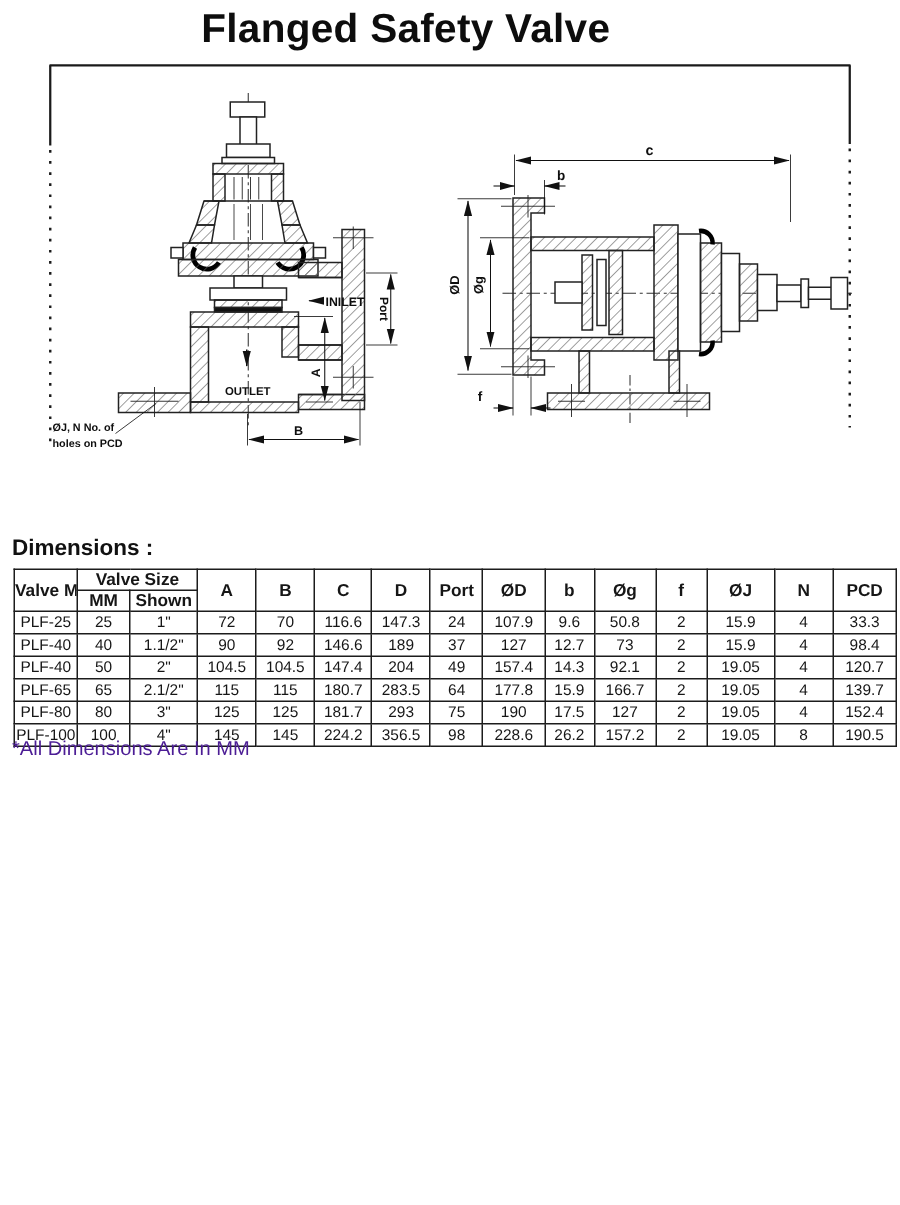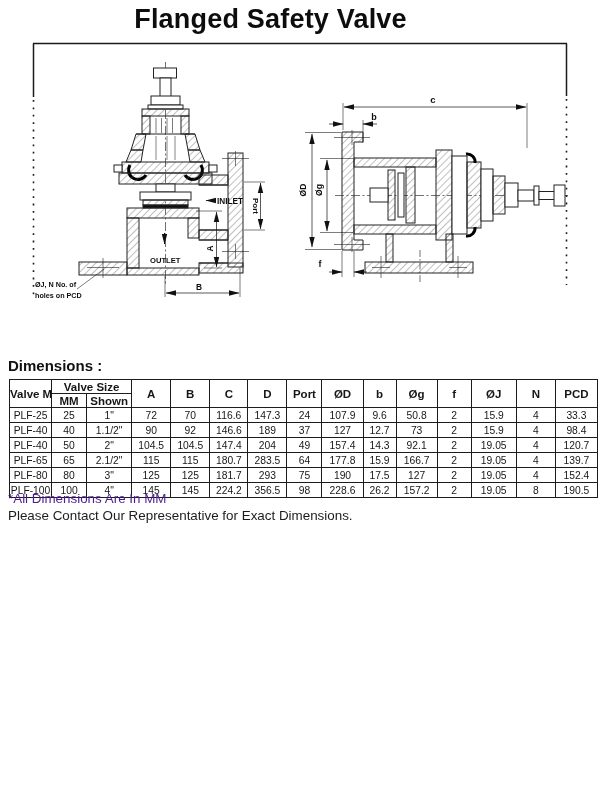--- a/index.html
+++ b/index.html
@@ -331,16 +331,13 @@
         <td>8</td>
         <td>190.5</td>
       </tr>
     </tbody>
 </table>
 
 <div class="footer">
   <div class="f-line1">
     <span class="red-note" style="color: #4c1d95;">*All Dimensions Are In MM</span>
   </div>
-  <div>
-    <span>Please Contact Our Representative for Exact Dimensions.</span>
-  </div>
 </div>
 
 </body></html>

